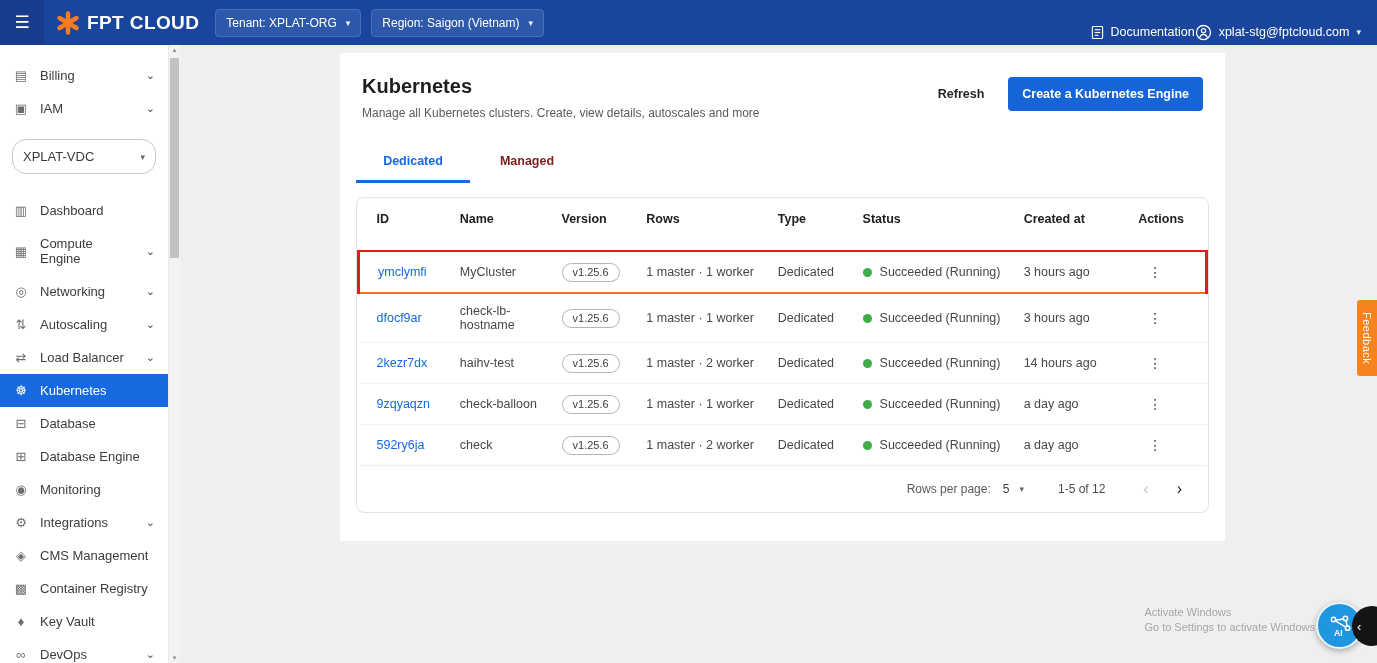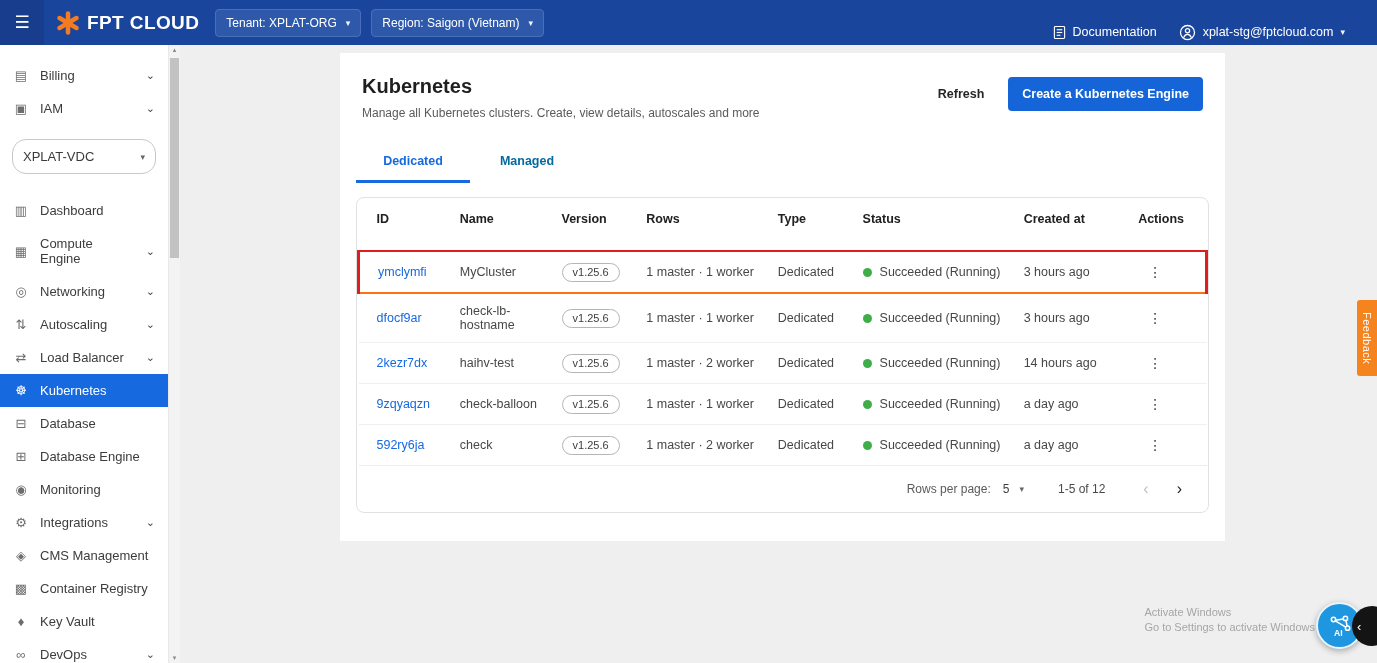--- a/index.html
+++ b/index.html
@@ -6,21 +6,21 @@
   body{width:1377px;height:663px;overflow:hidden;font-family:"Liberation Sans","DejaVu Sans",sans-serif;}
   .app{position:relative;width:1377px;height:663px;overflow:hidden;background:#efeff0;}
 
   
   .topbar{position:relative;z-index:5;height:45px;background:#1a459c;display:flex;align-items:center;color:#fff;}
   .hamburger{width:44px;height:45px;display:flex;align-items:center;justify-content:center;background:rgba(0,0,0,0.10);cursor:pointer;font-size:17px;flex:none;}
   .brand{display:flex;align-items:center;gap:7px;padding:0 16px 0 12px;flex:none;}
   .brand-text{font-size:19px;font-weight:700;letter-spacing:0.4px;}
   .top-pill{display:flex;align-items:center;gap:9px;background:#2e59ab;border:1px solid #4a6fb9;color:#fff;border-radius:4px;font-size:12px;padding:6px 10px;margin-right:10px;cursor:pointer;font-family:inherit;}
   .caret{font-size:9px;opacity:0.95;}
-  .top-right{margin-left:auto;display:flex;align-items:center;gap:22px;padding-right:32px;font-size:12.5px;margin-top:19px;}
+  .top-right{margin-left:auto;display:flex;align-items:center;padding-right:16px;font-size:12.5px;margin-top:19px;}
   .doc-link,.account{display:flex;align-items:center;gap:7px;cursor:pointer;}
 
   
   .body-row{display:flex;height:618px;}
   .sidebar{width:168px;background:#fff;padding-top:14px;box-sizing:border-box;flex:none;overflow:hidden;}
   .side-item{display:flex;align-items:center;padding:9px 13px;gap:11px;font-size:13px;color:#3c3c3c;cursor:pointer;}
   .side-item .icon{width:16px;text-align:center;font-size:13px;color:#6d6d6d;flex:none;}
   .side-item .chev{margin-left:auto;font-size:11px;color:#4a4a4a;}
   .side-item.active{background:#1769e0;color:#fff;}
   .side-item.active .icon{color:#fff;}
@@ -37,21 +37,21 @@
   .main{flex:1;position:relative;background:#efeff0;}
   .card{width:885px;margin:8px 0 0 160px;background:#fff;padding:20px 16px 28px 16px;box-sizing:border-box;}
   .card-header{display:flex;justify-content:space-between;align-items:flex-start;padding:0 6px;}
   h1.page-title{font-size:20px;margin:2px 0 0;color:#1f1f1f;font-weight:700;}
   .subtitle{font-size:12px;color:#5a5a5a;margin-top:8px;}
   .header-actions{display:flex;align-items:center;gap:18px;margin-top:4px;}
   .refresh-btn{font-weight:700;font-size:12.5px;color:#262626;background:none;border:none;cursor:pointer;font-family:inherit;}
   .create-btn{background:#1565d8;color:#fff;font-weight:700;font-size:12.5px;border:none;border-radius:4px;padding:10px 14px;cursor:pointer;font-family:inherit;}
 
   .tabs{display:flex;margin-top:24px;}
-  .tab{width:114px;text-align:center;padding:10px 0 12px;font-size:12.5px;font-weight:600;color:#0369a1;cursor:pointer;}
+  .tab{width:114px;text-align:center;padding:10px 0 12px;font-size:12.5px;font-weight:600;color:#7f1d1d;cursor:pointer;}
   .tab.active{color:#1769e0;border-bottom:3px solid #1769e0;}
 
   .table-box{margin-top:14px;border:1px solid #e2e2e2;border-radius:8px;overflow:hidden;background:#fff;}
   table{width:100%;border-collapse:collapse;font-size:12.5px;table-layout:fixed;}
   thead th{text-align:left;padding:14px 8px 24px;color:#212121;font-size:12.5px;font-weight:700;border-bottom:1px solid #ededed;}
   tbody td{padding:10px 8px;color:#474747;border-bottom:1px solid #f0f0f0;vertical-align:middle;word-wrap:break-word;}
   th:first-child,td:first-child{padding-left:18px;}
   tbody tr:last-child td{border-bottom:1px solid #ededed;}
   .id-link{color:#1769e0;cursor:pointer;text-decoration:none;}
   .chip{display:inline-block;border:1px solid #b5b5b5;border-radius:11px;padding:2.5px 10px;font-size:11px;color:#3d3d3d;background:#fff;}

